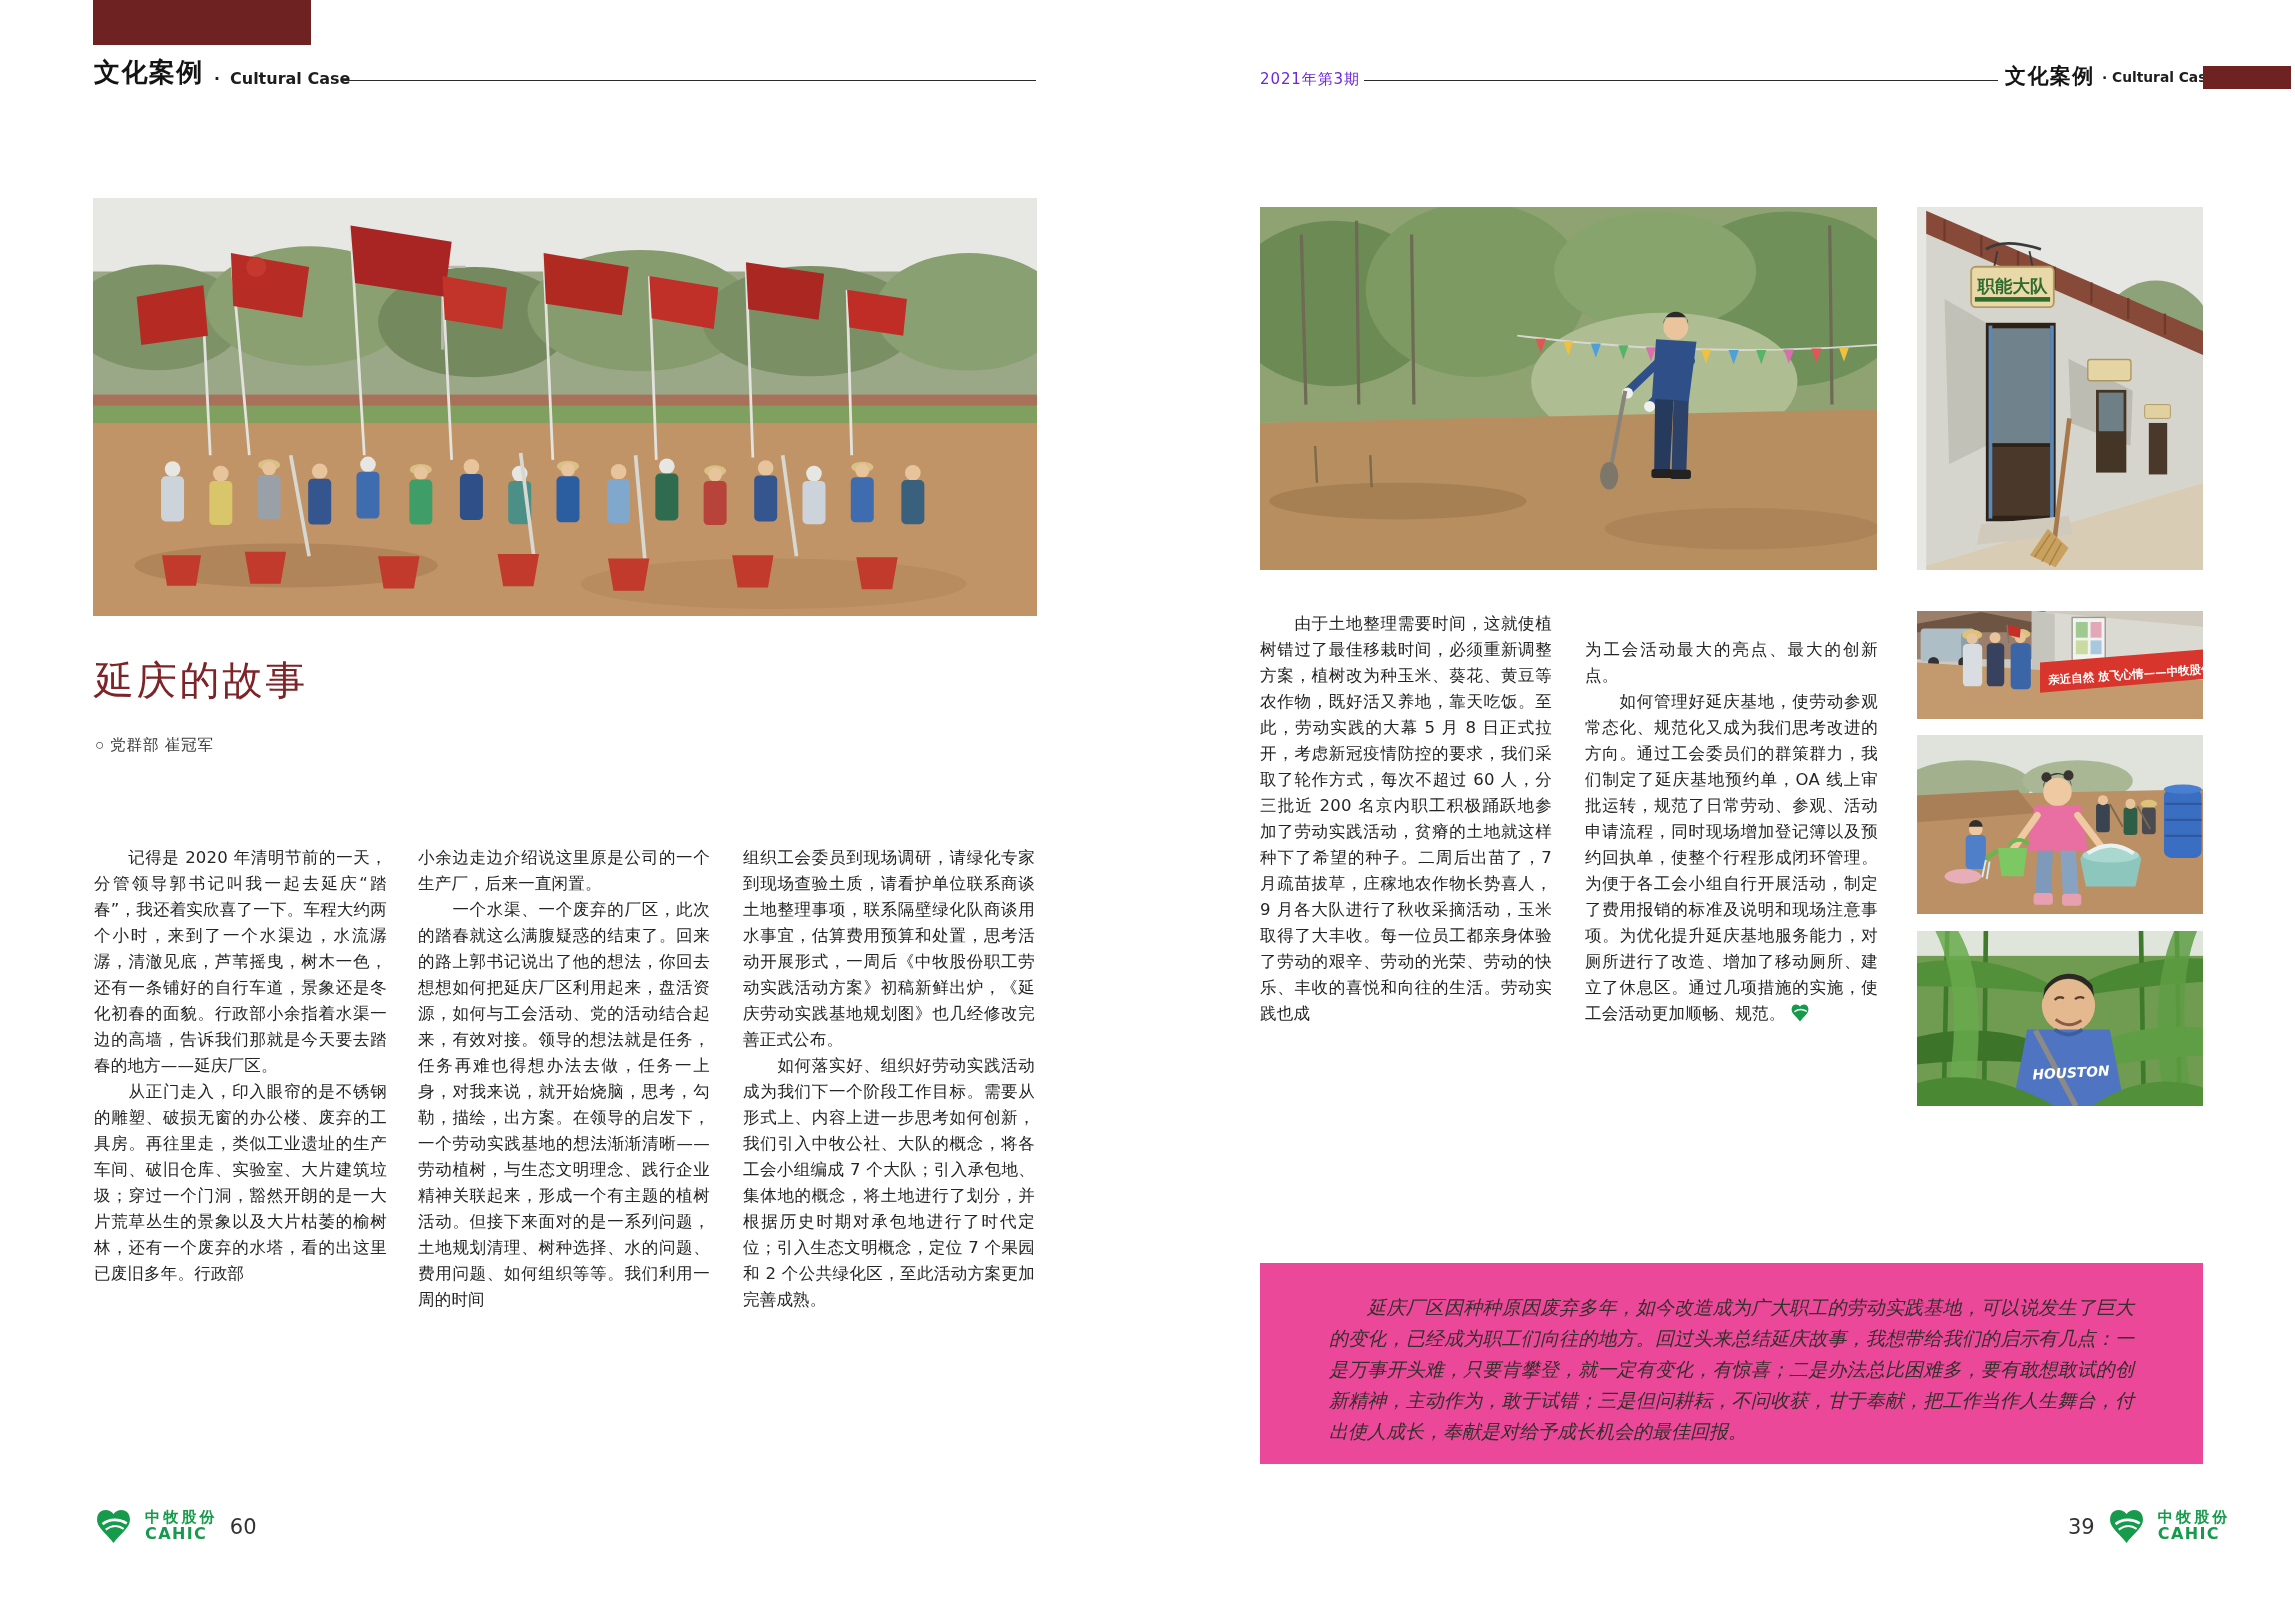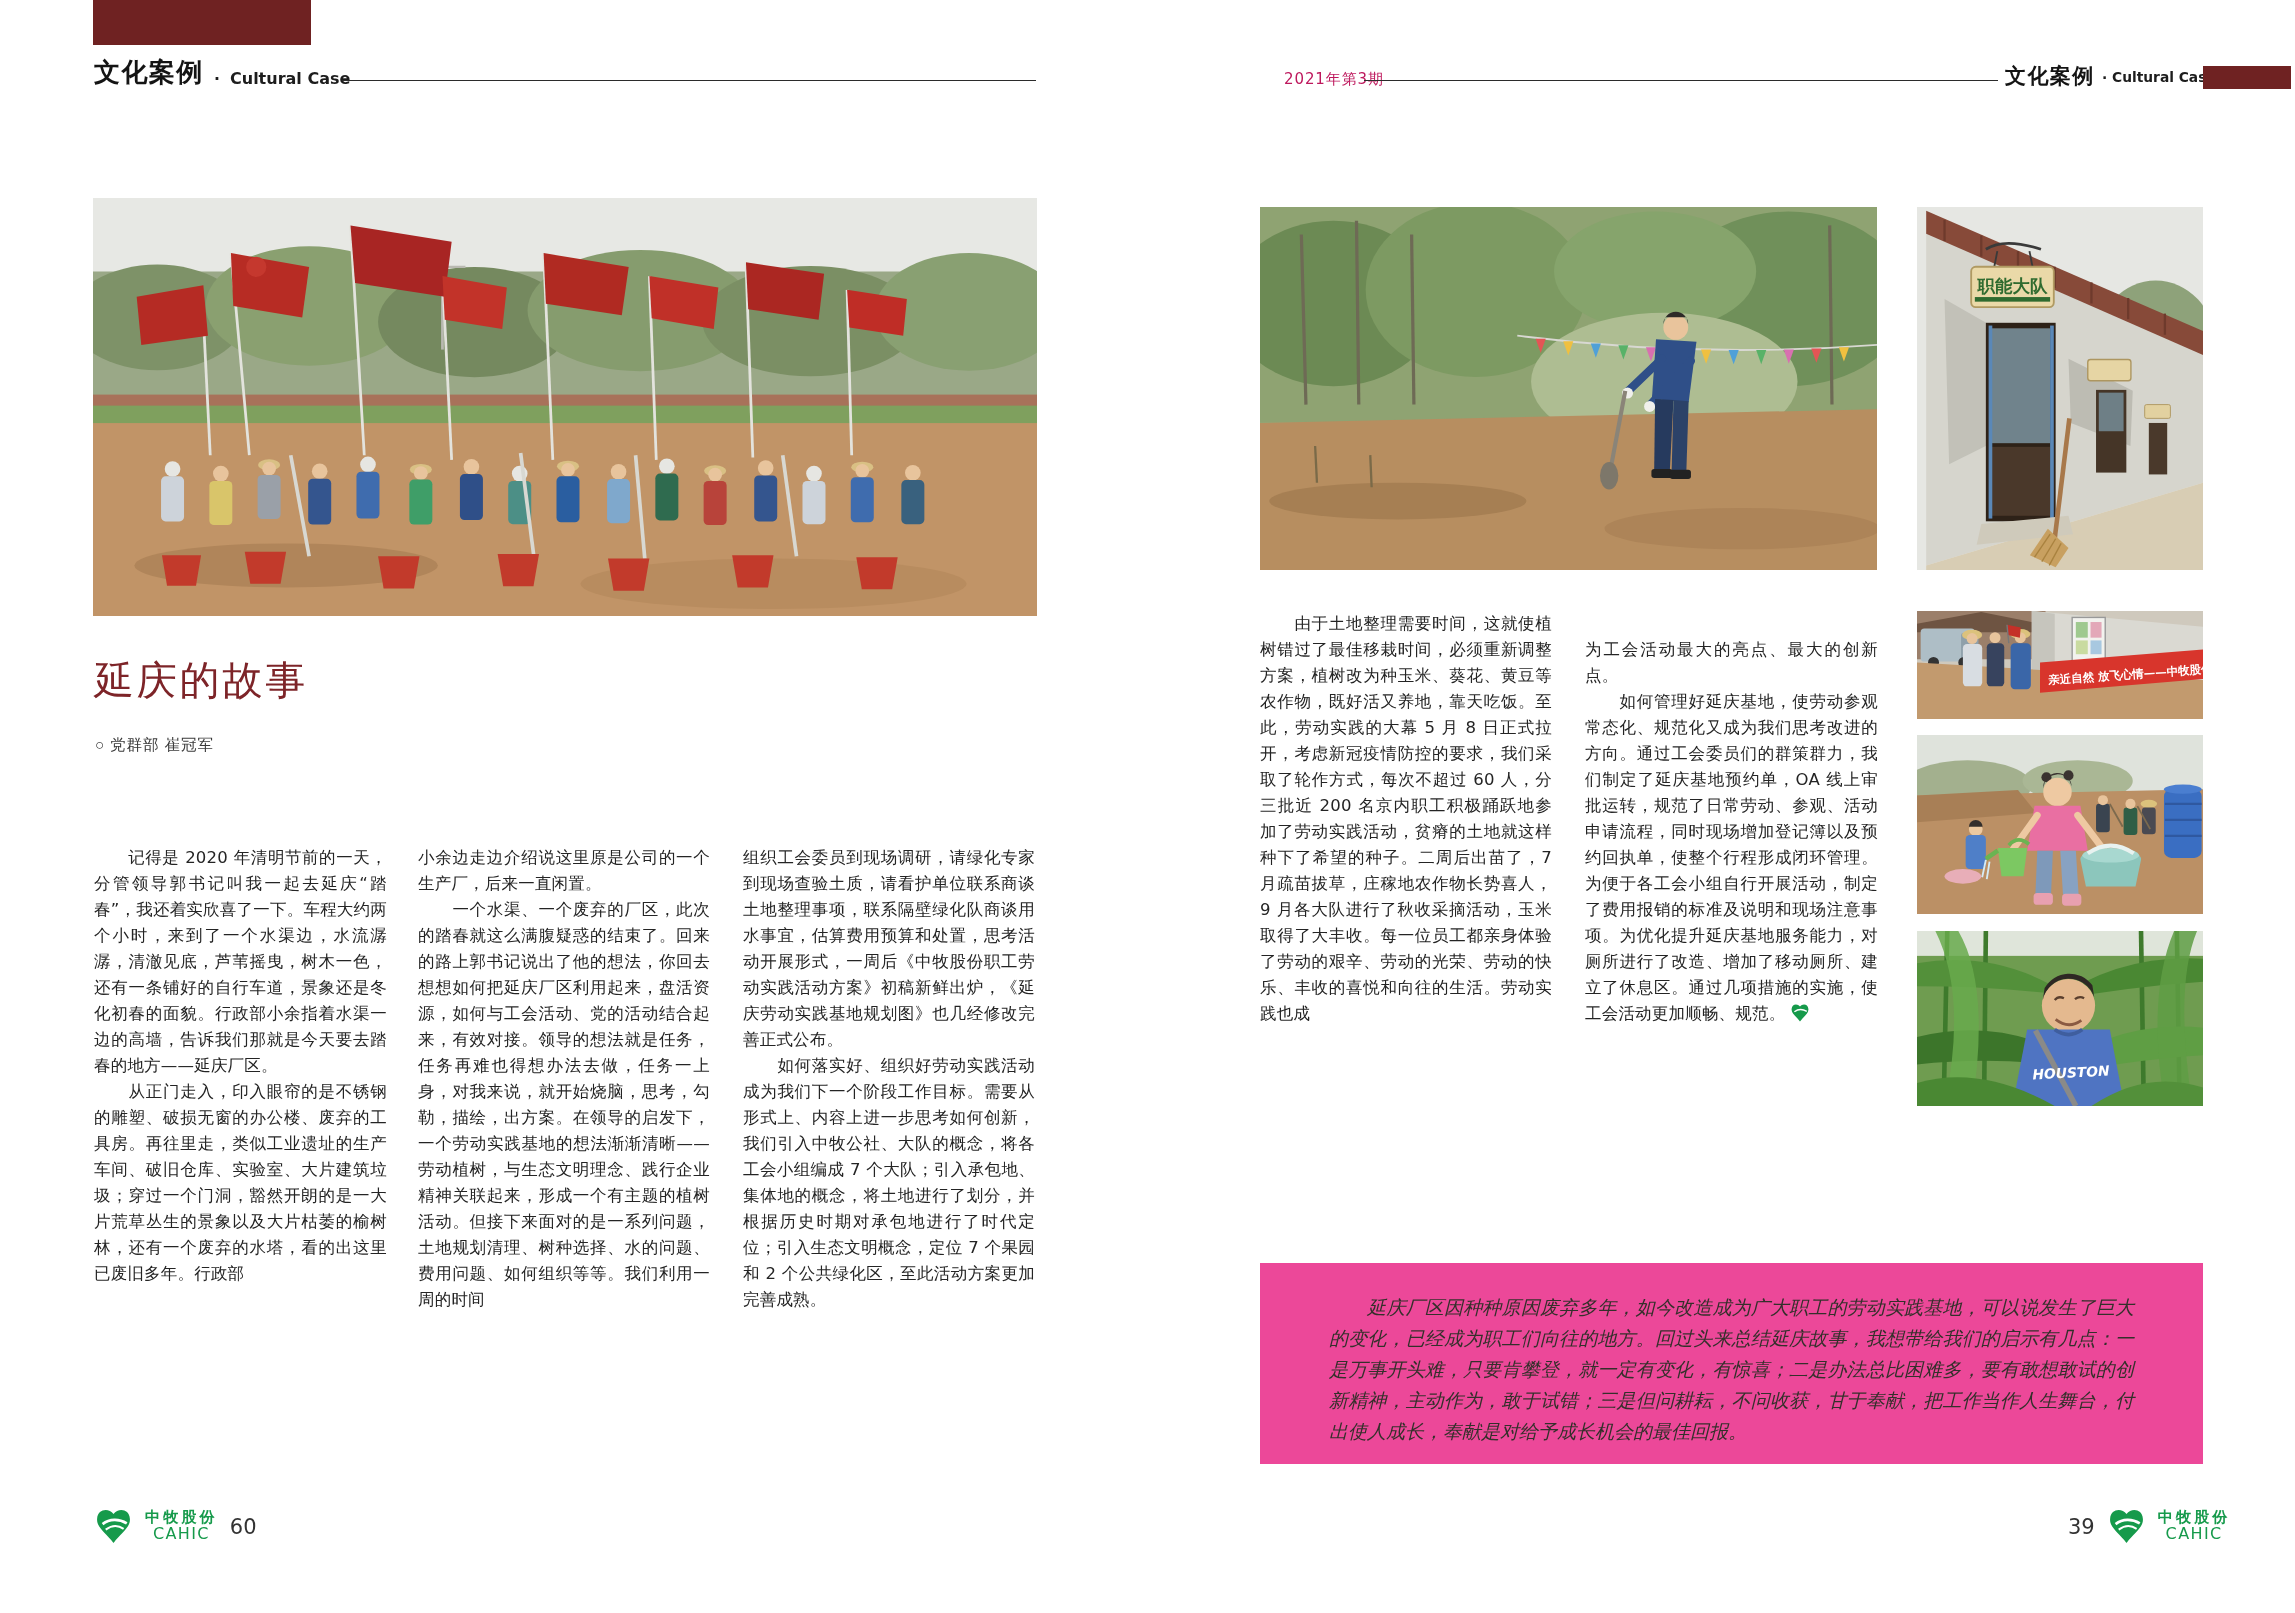--- a/index.html
+++ b/index.html
@@ -5,38 +5,38 @@
   html,body{margin:0;padding:0;background:#888;}
   .spread{
     position:relative;width:2295px;height:1613px;background:#ffffff;
     font-family:"DejaVu Sans","Liberation Sans",sans-serif;overflow:hidden;
   }
   .abs{position:absolute;}
   .red-block{background:#6F2222;}
   .hdr-cn{font-weight:bold;color:#141414;letter-spacing:1.4px;}
   .hdr-en{color:#1d1d1d;font-weight:600;}
   .hdr-line{background:#2b2b2b;height:1.4px;}
-  .issue{color:#be185d;letter-spacing:0.9px;margin-left:24px;}
+  .issue{color:#6d28d9;letter-spacing:0.9px;}
   .title{font-weight:normal;color:#7D2428;letter-spacing:2.8px;font-size:40px;}
   .byline{color:#3a3a3a;font-size:15.6px;letter-spacing:0.9px;}
   .col{
     font-size:16.5px;line-height:26px;color:#242424;text-align:justify;
     white-space:pre-line;letter-spacing:0.2px;
   }
   .photo{overflow:hidden;background:#ec4899;}
   .photo svg{display:block;width:100%;height:100%;}
   .summary-box{background:#ec4899;}
   .summary-text{
     font-family:"DejaVu Serif","Liberation Serif",serif;font-style:italic;
     font-size:19px;line-height:31px;color:#34302b;text-align:justify;white-space:pre-line;
   }
   .footer{display:flex;align-items:center;gap:12px;}
   .logo-stack{display:flex;flex-direction:column;line-height:1.05;}
   .logo-cn{color:#169A4B;font-weight:bold;font-size:15px;letter-spacing:3.2px;}
-  .logo-en{color:#169A4B;font-weight:normal;font-size:16px;letter-spacing:1.4px;text-align:center;}
+  .logo-en{color:#169A4B;font-weight:bold;font-size:16px;letter-spacing:1.4px;}
   .pagenum{font-size:21px;color:#333333;}
   .end-leaf{display:inline-block;width:20px;height:20px;vertical-align:-3.7px;margin-left:4.6px;}
 </style>
 </head>
 <body>
 
 <div class="spread">
 
   <div class="abs red-block" style="left:93px;top:0;width:218px;height:45px;"></div>
 

